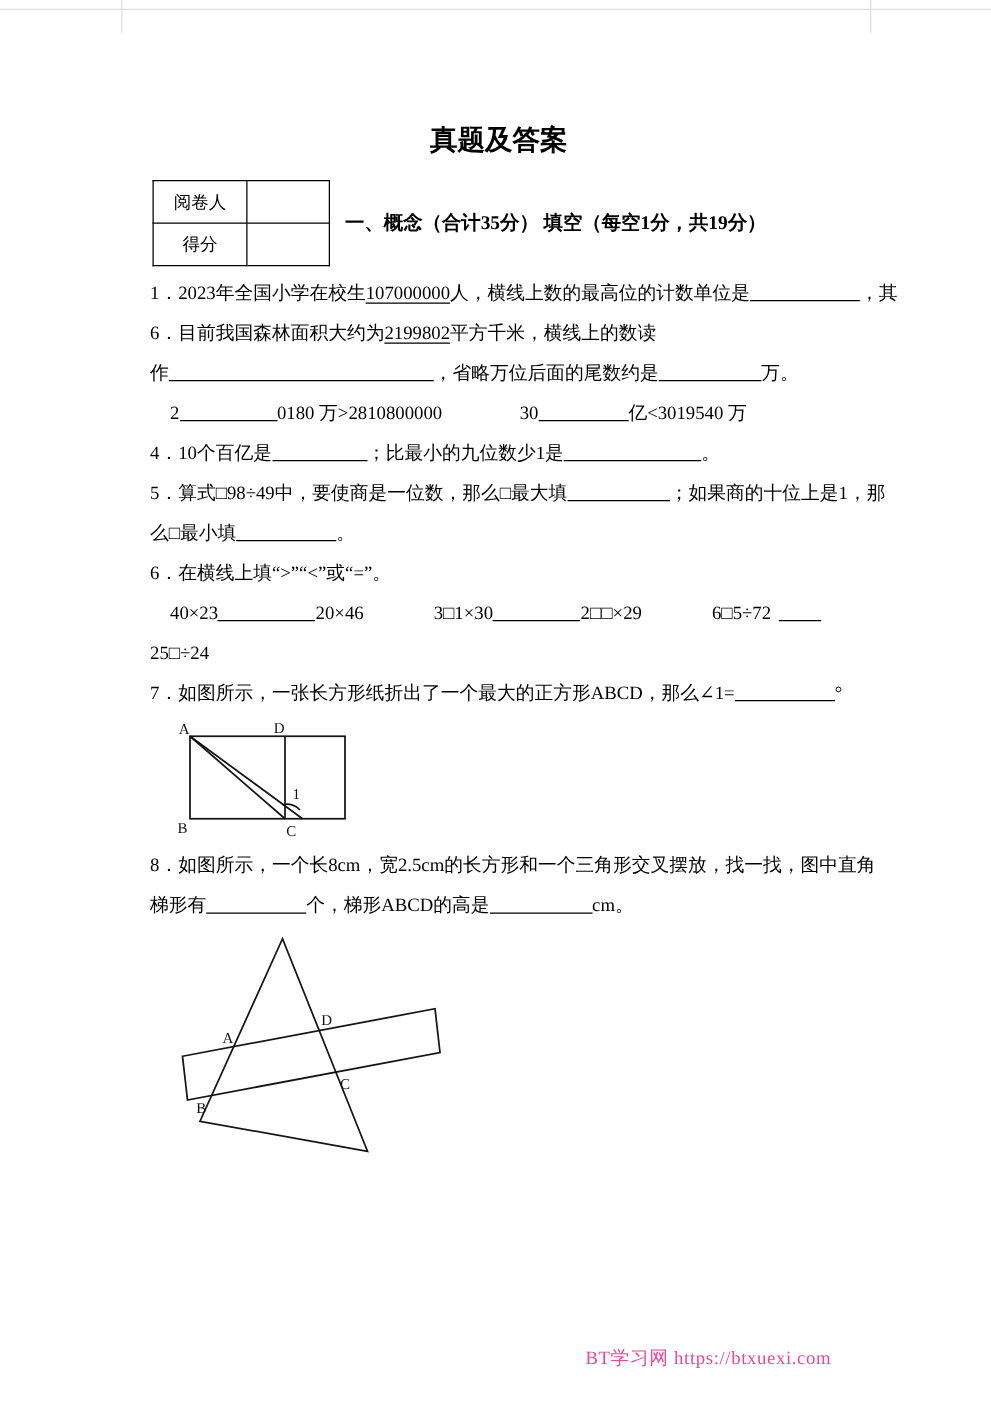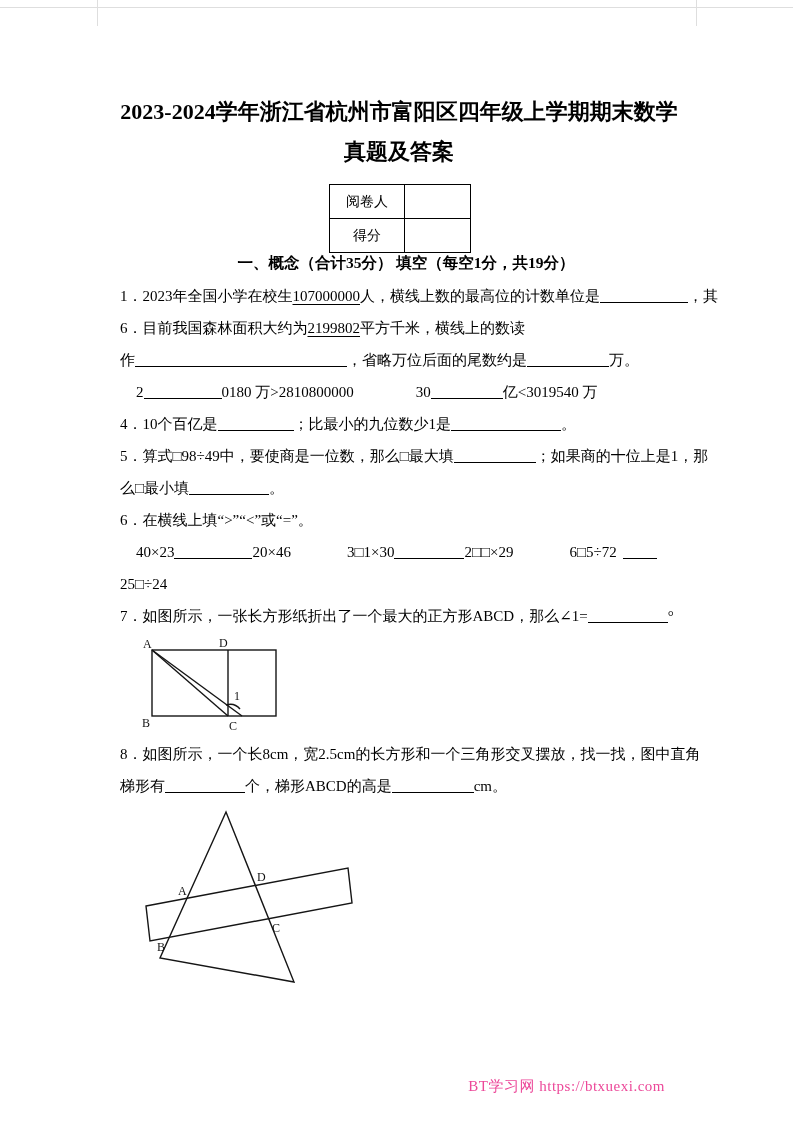--- a/index.html
+++ b/index.html
@@ -13,21 +13,21 @@
   }
   .crop-h{position:absolute;top:7px;left:0;width:100%;height:1px;background:#dedede;}
   .crop-v{position:absolute;top:0;width:1px;height:26px;background:#dedede;}
   .crop-v.left{left:97px;}
   .crop-v.right{left:696px;}
 
   .content{position:absolute;left:120px;top:92px;width:558px;}
 
   .title{font-size:22px;font-weight:bold;text-align:center;line-height:40px;margin:0;}
 
-  .head-row{display:flex;align-items:center;margin-top:12px;margin-left:2px;flex-direction:column;}
+  .head-row{display:flex;align-items:center;margin-top:12px;margin-left:2px;}
   table.grader{border-collapse:collapse;}
   table.grader td{border:1px solid #000;height:31px;font-size:14px;}
   table.grader td.lbl{width:72px;text-align:center;}
   table.grader td.val{width:63px;}
   .section-heading{font-weight:bold;font-size:15.5px;margin-left:12px;white-space:nowrap;}
 
   .questions{margin-top:6px;}
   .q{margin:0;}
   .qline{height:32px;line-height:32px;font-size:15px;white-space:nowrap;}
   .blank{display:inline-block;border-bottom:1px solid #000;height:14px;vertical-align:-2px;}
@@ -44,21 +44,20 @@
 </head>
 <body>
 
 <div class="page">
   <div class="crop-h"></div>
   <div class="crop-v left"></div>
   <div class="crop-v right"></div>
 
   <div class="content">
 
-    <h1 class="title">2023-2024学年浙江省杭州市富阳区四年级上学期期末数学</h1>
     <h1 class="title">真题及答案</h1>
 
     <div class="head-row">
       <table class="grader">
         <tbody>
             <tr>
           <td class="lbl">阅卷人</td>
           <td class="val"></td>
         </tr>
         <tr>

